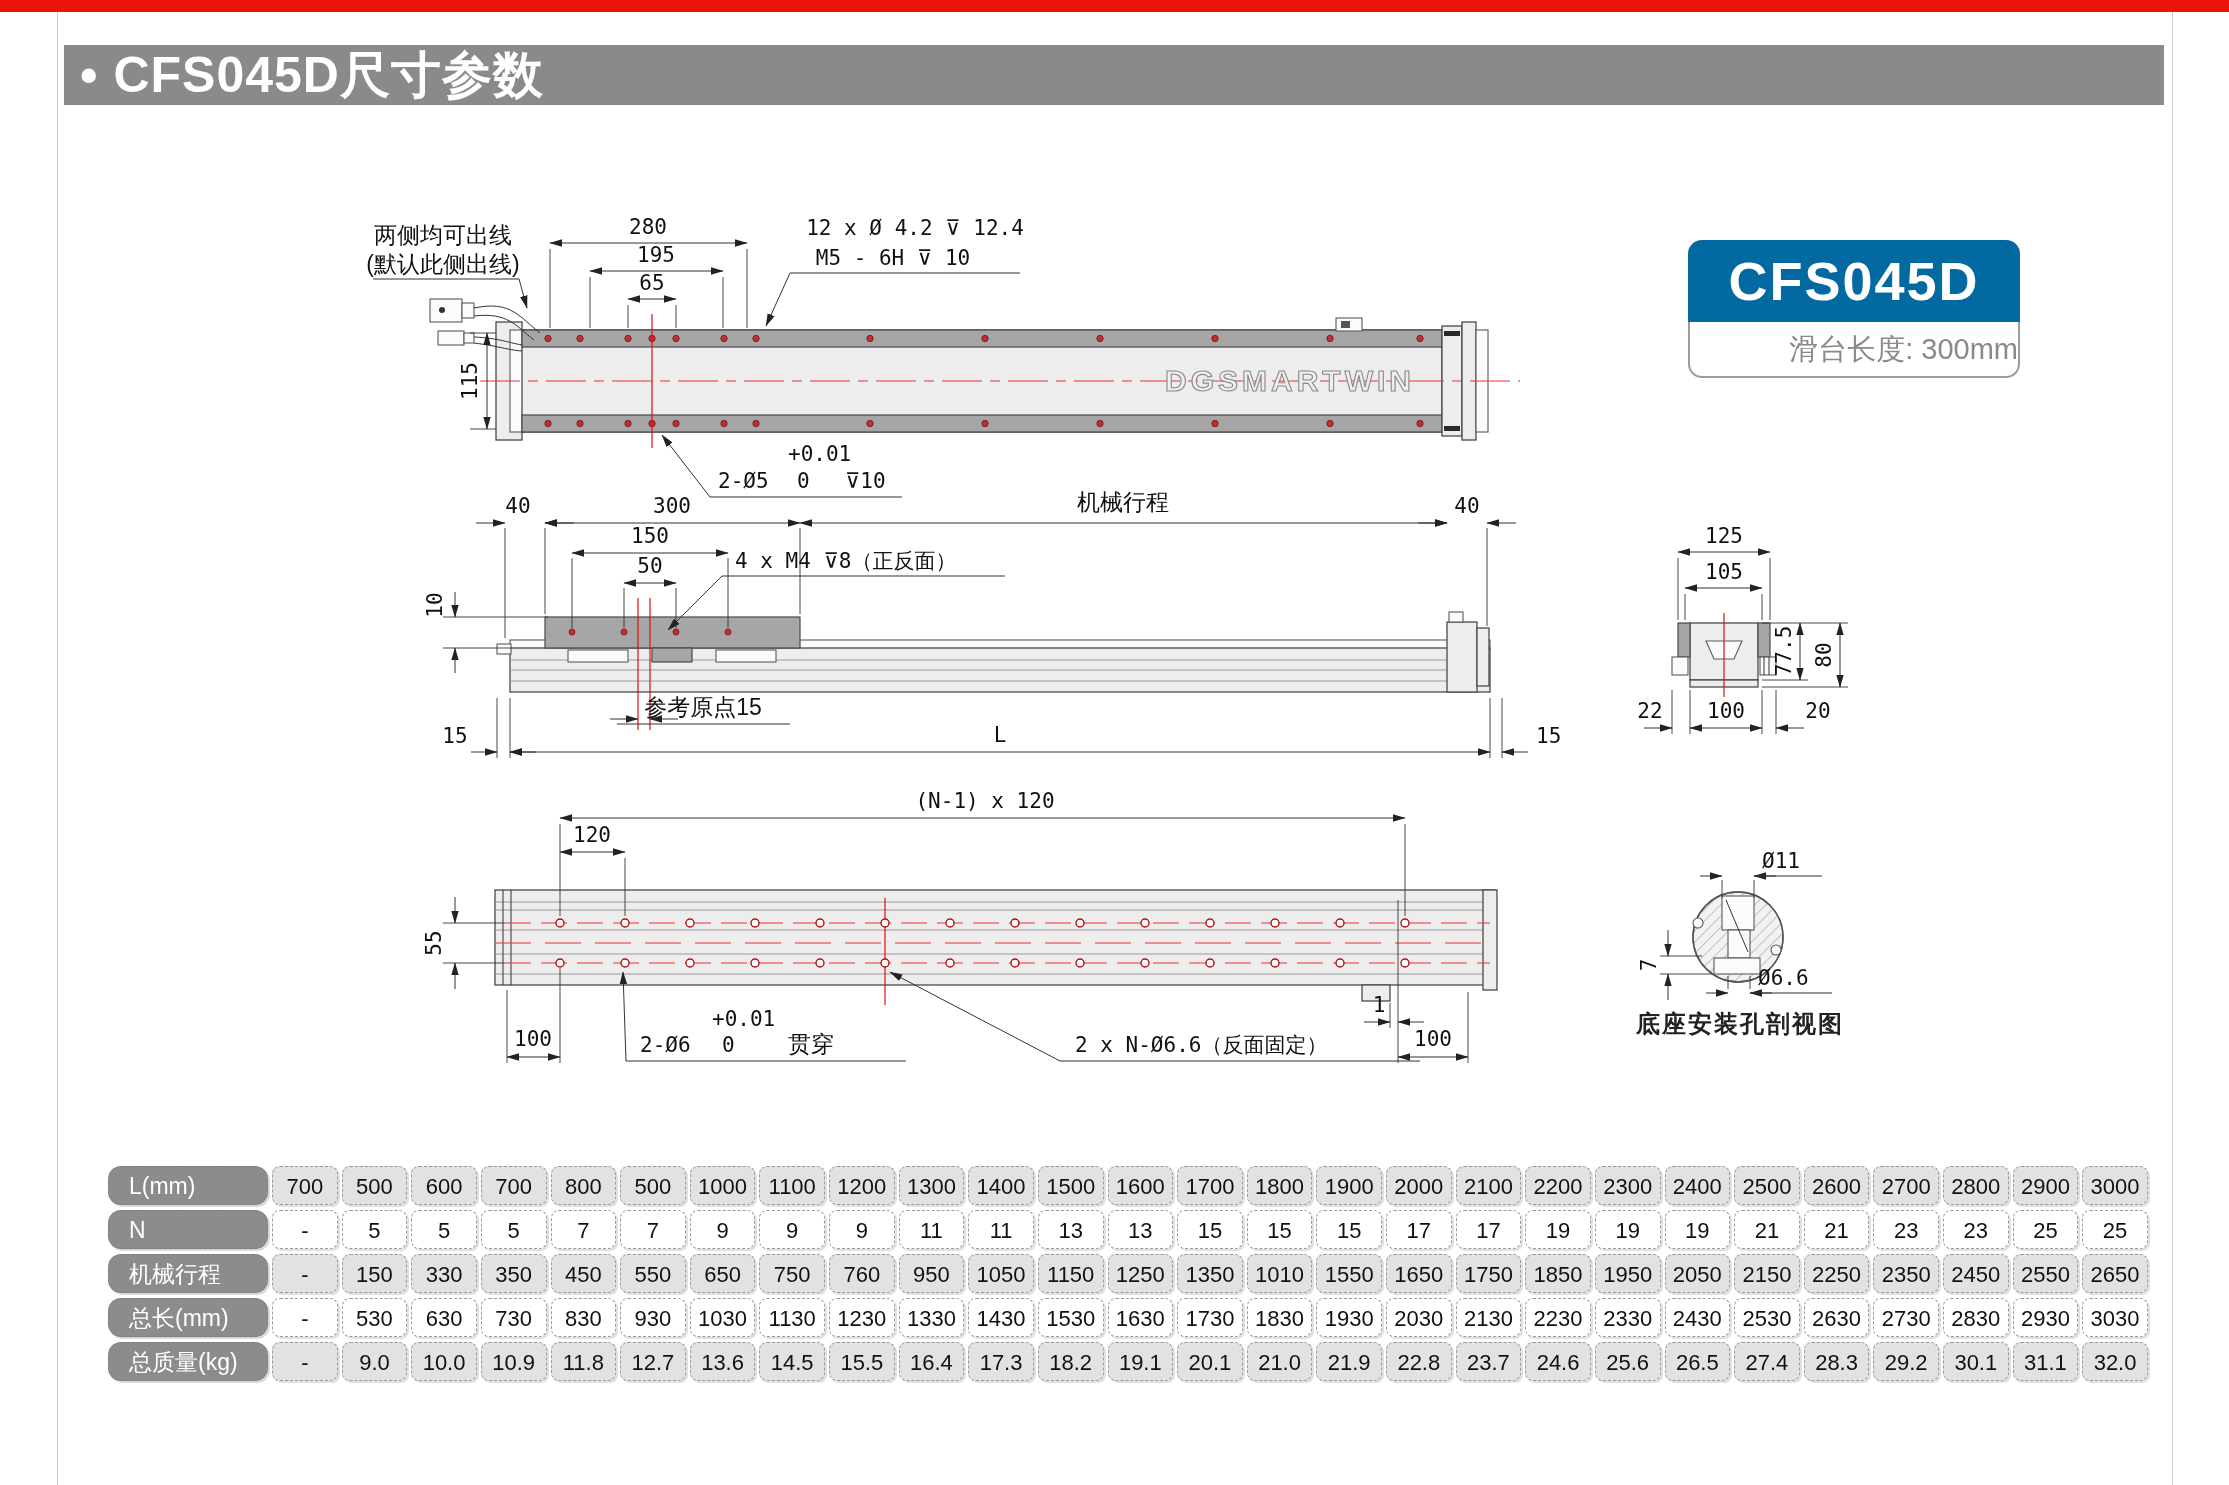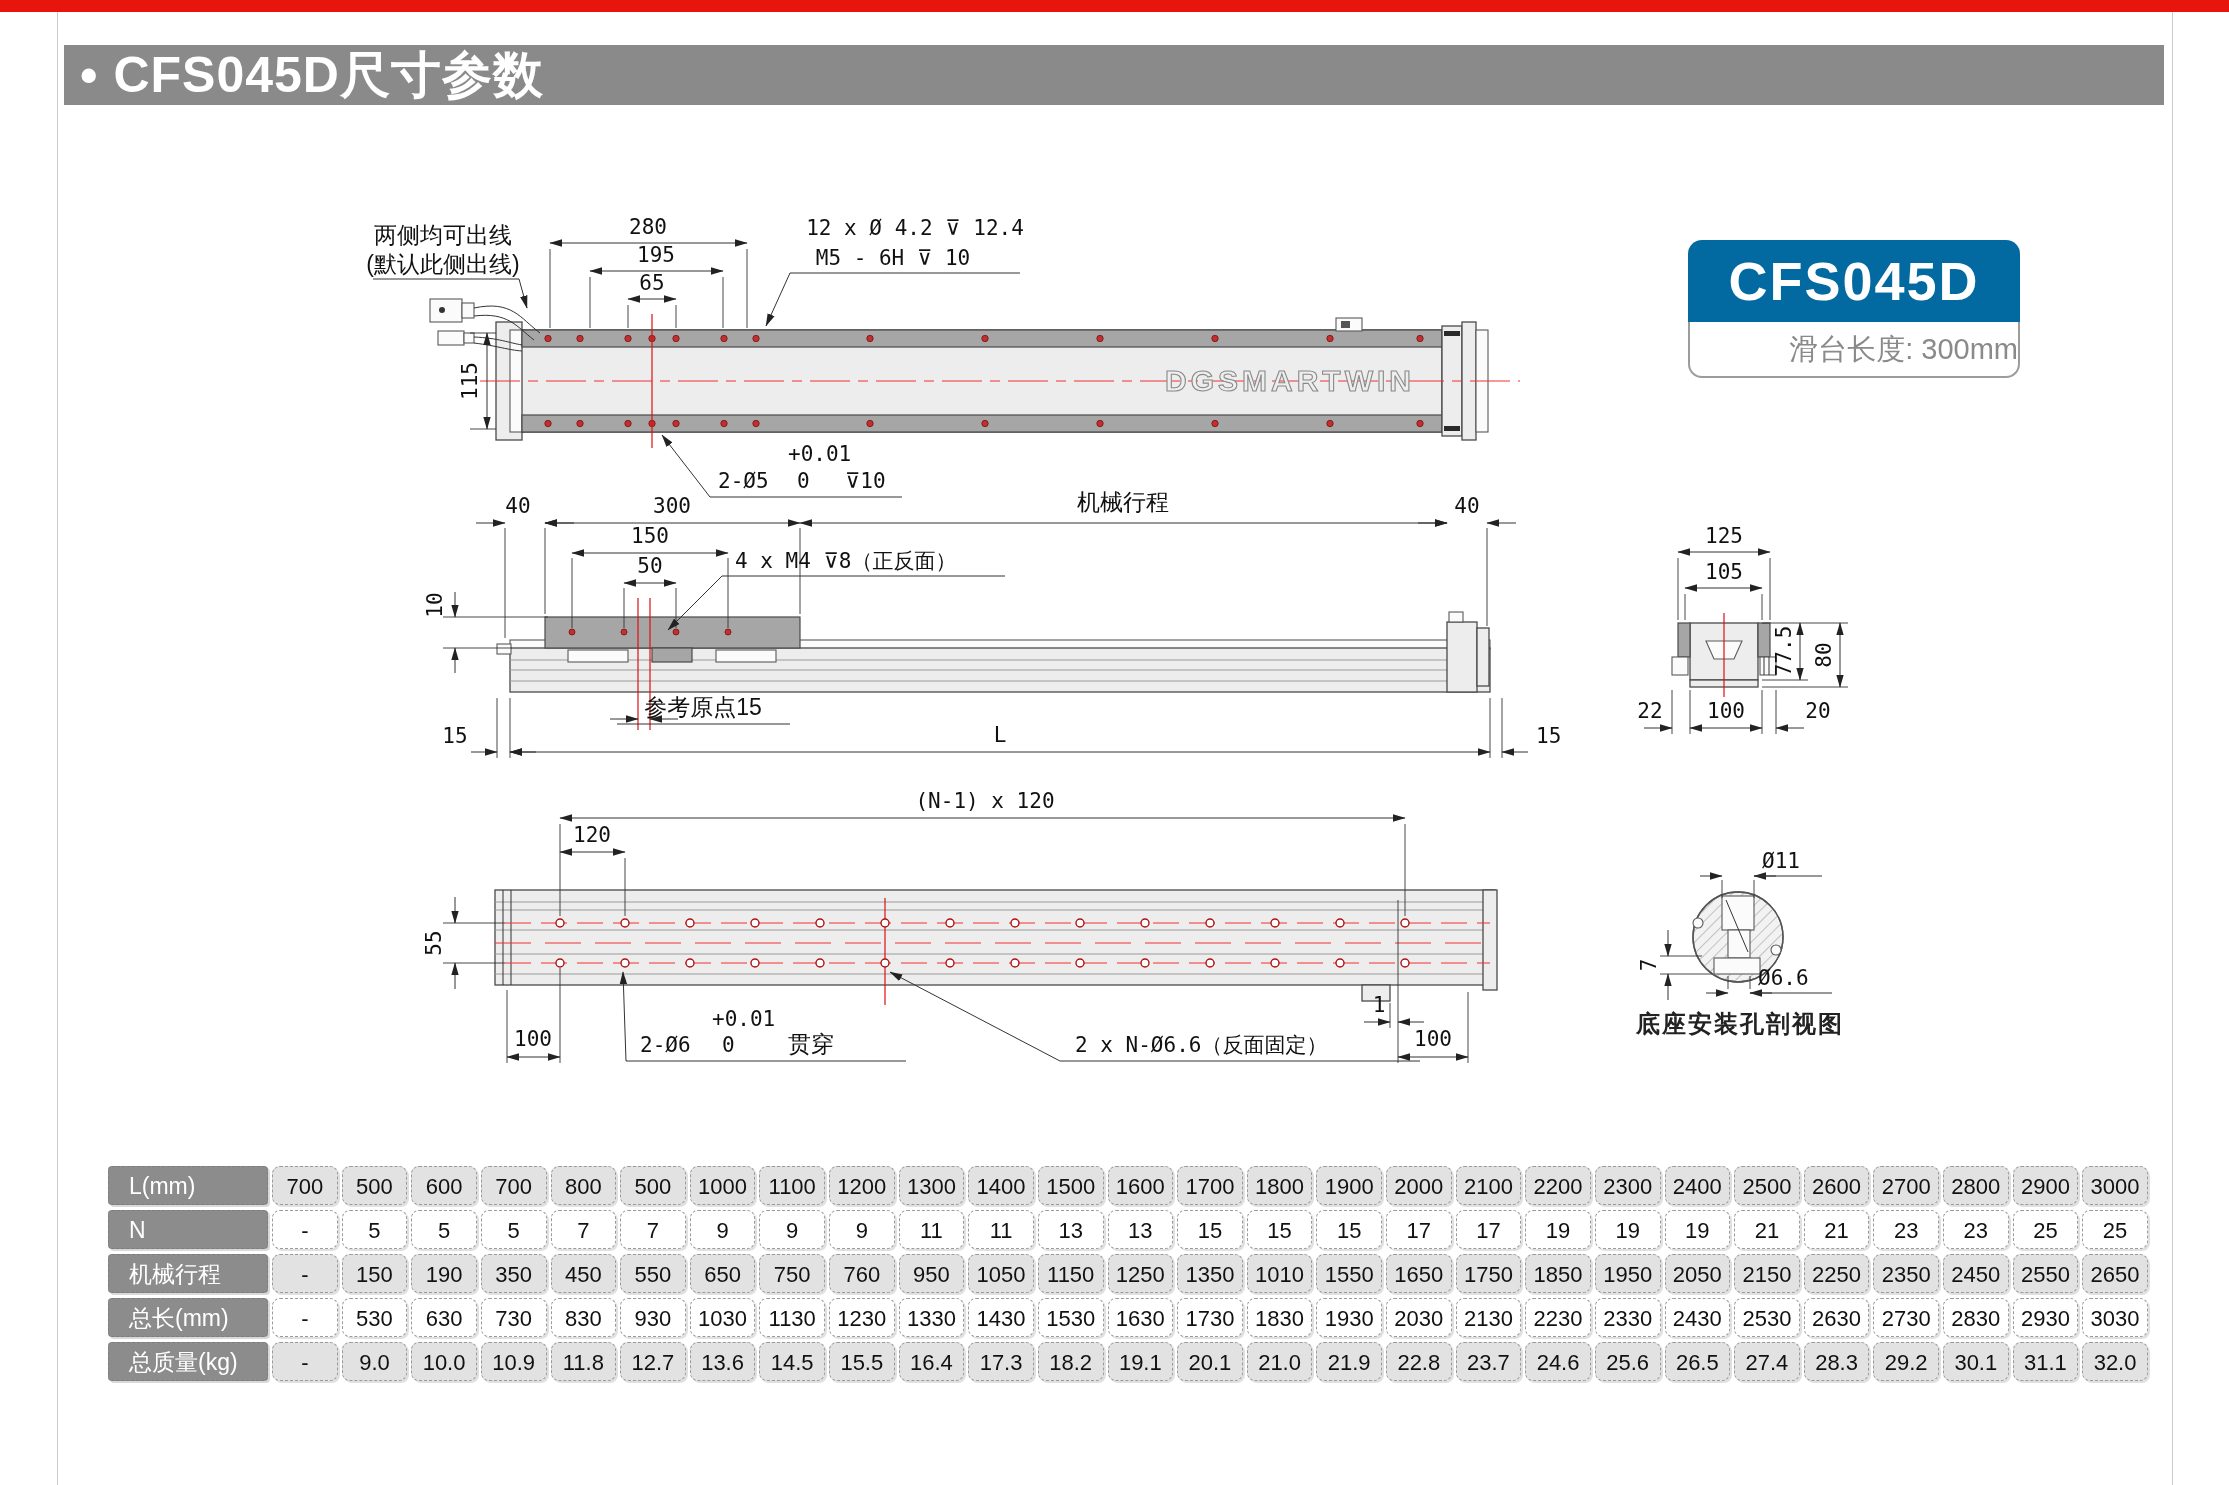--- a/index.html
+++ b/index.html
@@ -29,21 +29,21 @@
   .redcl{stroke:#f03030;stroke-width:1;fill:none;}
   .dim{font:21px "DejaVu Sans Mono","DejaVu Sans",monospace;fill:#111;}
   .cn{font:23px "Liberation Sans","DejaVu Sans",sans-serif;fill:#111;}
   .mid{text-anchor:middle;}
   .logo{font:bold 30px "Liberation Sans",sans-serif;fill:#eeeeee;stroke:#8a8a8a;stroke-width:1.1;letter-spacing:4px;}
   .cap{font:bold 24px "Liberation Sans","DejaVu Sans",sans-serif;fill:#222;letter-spacing:2px;}
   
   #spec-table{position:absolute;left:108px;top:1166px;width:2040px;}
   .trow{display:flex;gap:4px;margin-bottom:5px;}
   .tlabel{flex:0 0 160px;height:39px;line-height:39px;background:#8c8c8c;color:#fff;
-          font-size:23px;padding-left:20px;border-radius:4px;border:1px dashed #7d7d7d;
+          font-size:23px;padding-left:20px;border-radius:13px;border:1px dashed #7d7d7d;
           box-shadow:2px 2px 0 rgba(0,0,0,0.15);box-sizing:border-box;}
   .tcells{display:flex;flex:1;gap:4px;}
   .tcell{flex:1;height:39px;line-height:39px;text-align:center;font-size:22px;color:#111;
          border-radius:8px;border:1px dashed #9a9a9a;box-shadow:2px 2px 0 rgba(0,0,0,0.12);
          box-sizing:border-box;}
   .tcell.shaded{background:#e2e2e2;}
   .tcell.plain{background:#ffffff;}
 </style>
 </head>
 <body>
@@ -455,21 +455,21 @@
           <div class="tcell plain">25</div>
           <div class="tcell plain">25</div>
         </div>
     </div>
 
     <div class="trow">
       <div class="tlabel">机械行程(mm)</div>
       <div class="tcells">
           <div class="tcell shaded">-</div>
           <div class="tcell shaded">150</div>
-          <div class="tcell shaded">190</div>
+          <div class="tcell shaded">330</div>
           <div class="tcell shaded">350</div>
           <div class="tcell shaded">450</div>
           <div class="tcell shaded">550</div>
           <div class="tcell shaded">650</div>
           <div class="tcell shaded">750</div>
           <div class="tcell shaded">760</div>
           <div class="tcell shaded">950</div>
           <div class="tcell shaded">1050</div>
           <div class="tcell shaded">1150</div>
           <div class="tcell shaded">1250</div>

